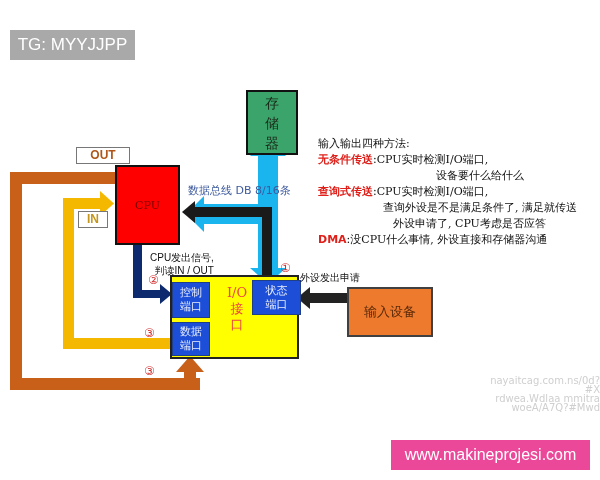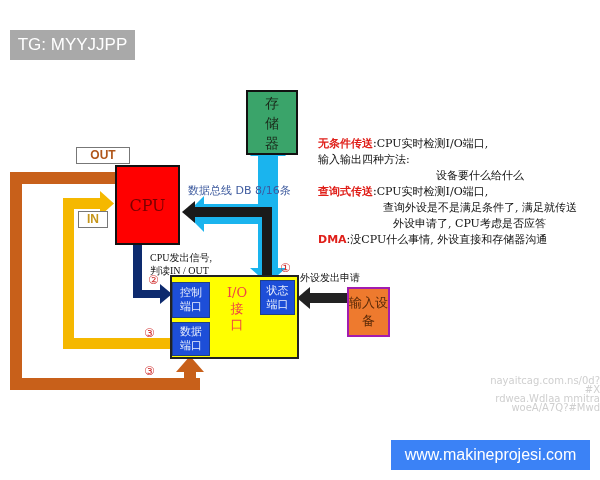--- a/index.html
+++ b/index.html
@@ -1,41 +1,41 @@
 <!DOCTYPE html>
 <html><head>
 <meta charset="utf-8">
 <style>
   html, body { margin:0; padding:0; }
   body { width:600px; height:480px; background:#ffffff; position:relative; overflow:hidden;
          font-family:"DejaVu Serif", serif; }
   .abs { position:absolute; }
   .tag { left:10px; top:10px; width:125px; height:30px; background:#a9a9a9; color:#ffffff;
          font-family:"Liberation Sans", sans-serif; font-size:17px; line-height:30px; text-align:center;margin-top:20px; }
-  .site { left:391px; top:440px; width:199px; height:30px; background:#3b82f6; color:#ffffff;
+  .site { left:391px; top:440px; width:199px; height:30px; background:#ec4899; color:#ffffff;
           font-family:"Liberation Sans", sans-serif; font-size:16px; line-height:30px; text-align:center; }
   .box { box-sizing:border-box; border:2px solid #111; display:flex; align-items:center; justify-content:center; text-align:center; }
   .memory { left:246px; top:90px; width:52px; height:65px; background:#3aa46a; color:#1a2a1a;
             font-size:14px; line-height:20px; writing-mode:horizontal-tb; padding:0 14px; }
-  .cpu { left:115px; top:165px; width:65px; height:80px; background:#ff0000; color:#7a0000; font-size:16px; }
+  .cpu { left:115px; top:165px; width:65px; height:80px; background:#ff0000; color:#7a0000; font-size:11px; }
   .io { left:170px; top:275px; width:125px; height:80px; background:#ffff00; color:#333; border:2px solid #222; }
   .io-label { left:222px; top:285px; width:30px; font-size:13px; line-height:16px; text-align:center; color:#ef4444; }
   .port { background:#1d4ed8; color:#e8eefc; font-family:"DejaVu Sans", sans-serif; font-size:11px; line-height:14px;
           box-sizing:border-box; border:1px solid #1f3f88; display:flex; align-items:center; justify-content:center; text-align:center; }
   .ctrl { left:172px; top:282px; width:38px; height:36px; }
   .data { left:172px; top:322px; width:38px; height:34px; }
-  .status { left:260px; top:280px; width:35px; height:35px; }
-  .input-dev { left:347px; top:287px; width:43px; height:50px; background:#ee7a2e; color:#5a2a08;
-               font-size:13px; border:2px solid #a21caf;font-family:Liberation Mono, monospace; }
+  .status { left:252px; top:280px; width:49px; height:35px; }
+  .input-dev { left:347px; top:287px; width:86px; height:50px; background:#ee7a2e; color:#5a2a08;
+               font-size:13px; border:2px solid #404040;font-family:Liberation Mono, monospace; }
   .lbl { font-family:"Liberation Sans", sans-serif; font-weight:bold; font-size:12px; color:#b0561a;
          border:1px solid #777; background:#fff; text-align:center; box-sizing:border-box; }
   .out-lbl { left:76px; top:147px; width:54px; height:17px; line-height:15px; }
   .in-lbl { left:78px; top:211px; width:30px; height:17px; line-height:15px; color:#c6961a; }
   .dbus { left:188px; top:183px; font-size:11px; color:#3d5a9e; font-family:"DejaVu Sans", sans-serif; white-space:nowrap; }
-  .cpu-sig { left:150px; top:251px; font-size:10px; line-height:13px; color:#111; font-family:Liberation Serif, serif; }
+  .cpu-sig { left:150px; top:251px; font-size:10px; line-height:13px; color:#111; font-family:Liberation Sans, sans-serif;text-align:right; }
   .circ { font-family:"DejaVu Sans", sans-serif; font-size:12px; color:#d03030; }
   .dev-req { left:300px; top:271px; font-size:10px; color:#111; font-family:"DejaVu Sans", sans-serif; }
   .methods { left:318px; top:136px; font-size:11px; line-height:16px; color:#111; font-family:"DejaVu Serif", serif; white-space:nowrap; }
   .methods .red { color:#e0201a; font-family:"DejaVu Sans", sans-serif; font-weight:bold; }
   .methods .indent { padding-left:65px;text-align:center; }
   .methods .indent2 { padding-left:75px; }
   .wm { left:478px; top:376px; font-size:10px; color:#cfcfcf; font-family:"DejaVu Sans", sans-serif; line-height:9px; text-align:right; }
 </style>
 </head>
 <body>
@@ -134,24 +134,24 @@
 <div class="abs circ" style="left:144px;top:326px">③</div>
 <div class="abs circ" style="left:144px;top:364px">③</div>
 
 <div class="abs dev-req">外设发出申请</div>
 
 <div class="abs box input-dev">
   <span>输入设备</span>
 </div>
 
 <div class="abs methods">
+  <div style="font-family:'DejaVu Sans',sans-serif;">输入输出四种方法:</div>
   <div>
     <span class="red">无条件传送</span><span>:CPU实时检测I/O端口,</span>
   </div>
-  <div style="font-family:'DejaVu Sans',sans-serif;">输入输出四种方法:</div>
   <div class="indent">设备要什么给什么</div>
   <div>
     <span class="red">查询式传送</span><span>:CPU实时检测I/O端口,</span>
   </div>
   <div class="indent">查询外设是不是满足条件了, 满足就传送</div>
   <div class="indent2">外设申请了, CPU考虑是否应答</div>
   <div>
     <span class="red">DMA</span><span>:没CPU什么事情, 外设直接和存储器沟通</span>
   </div>
 </div>

